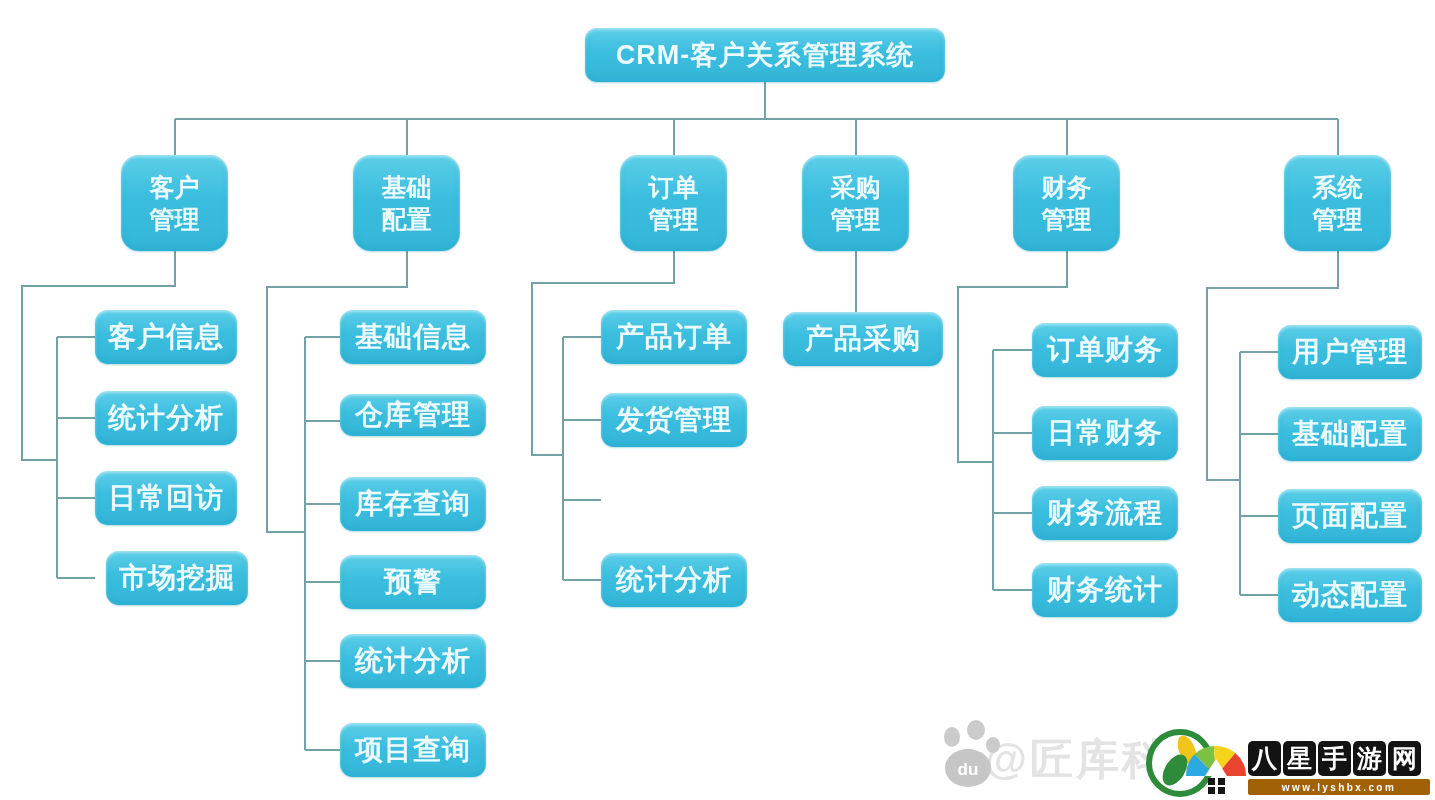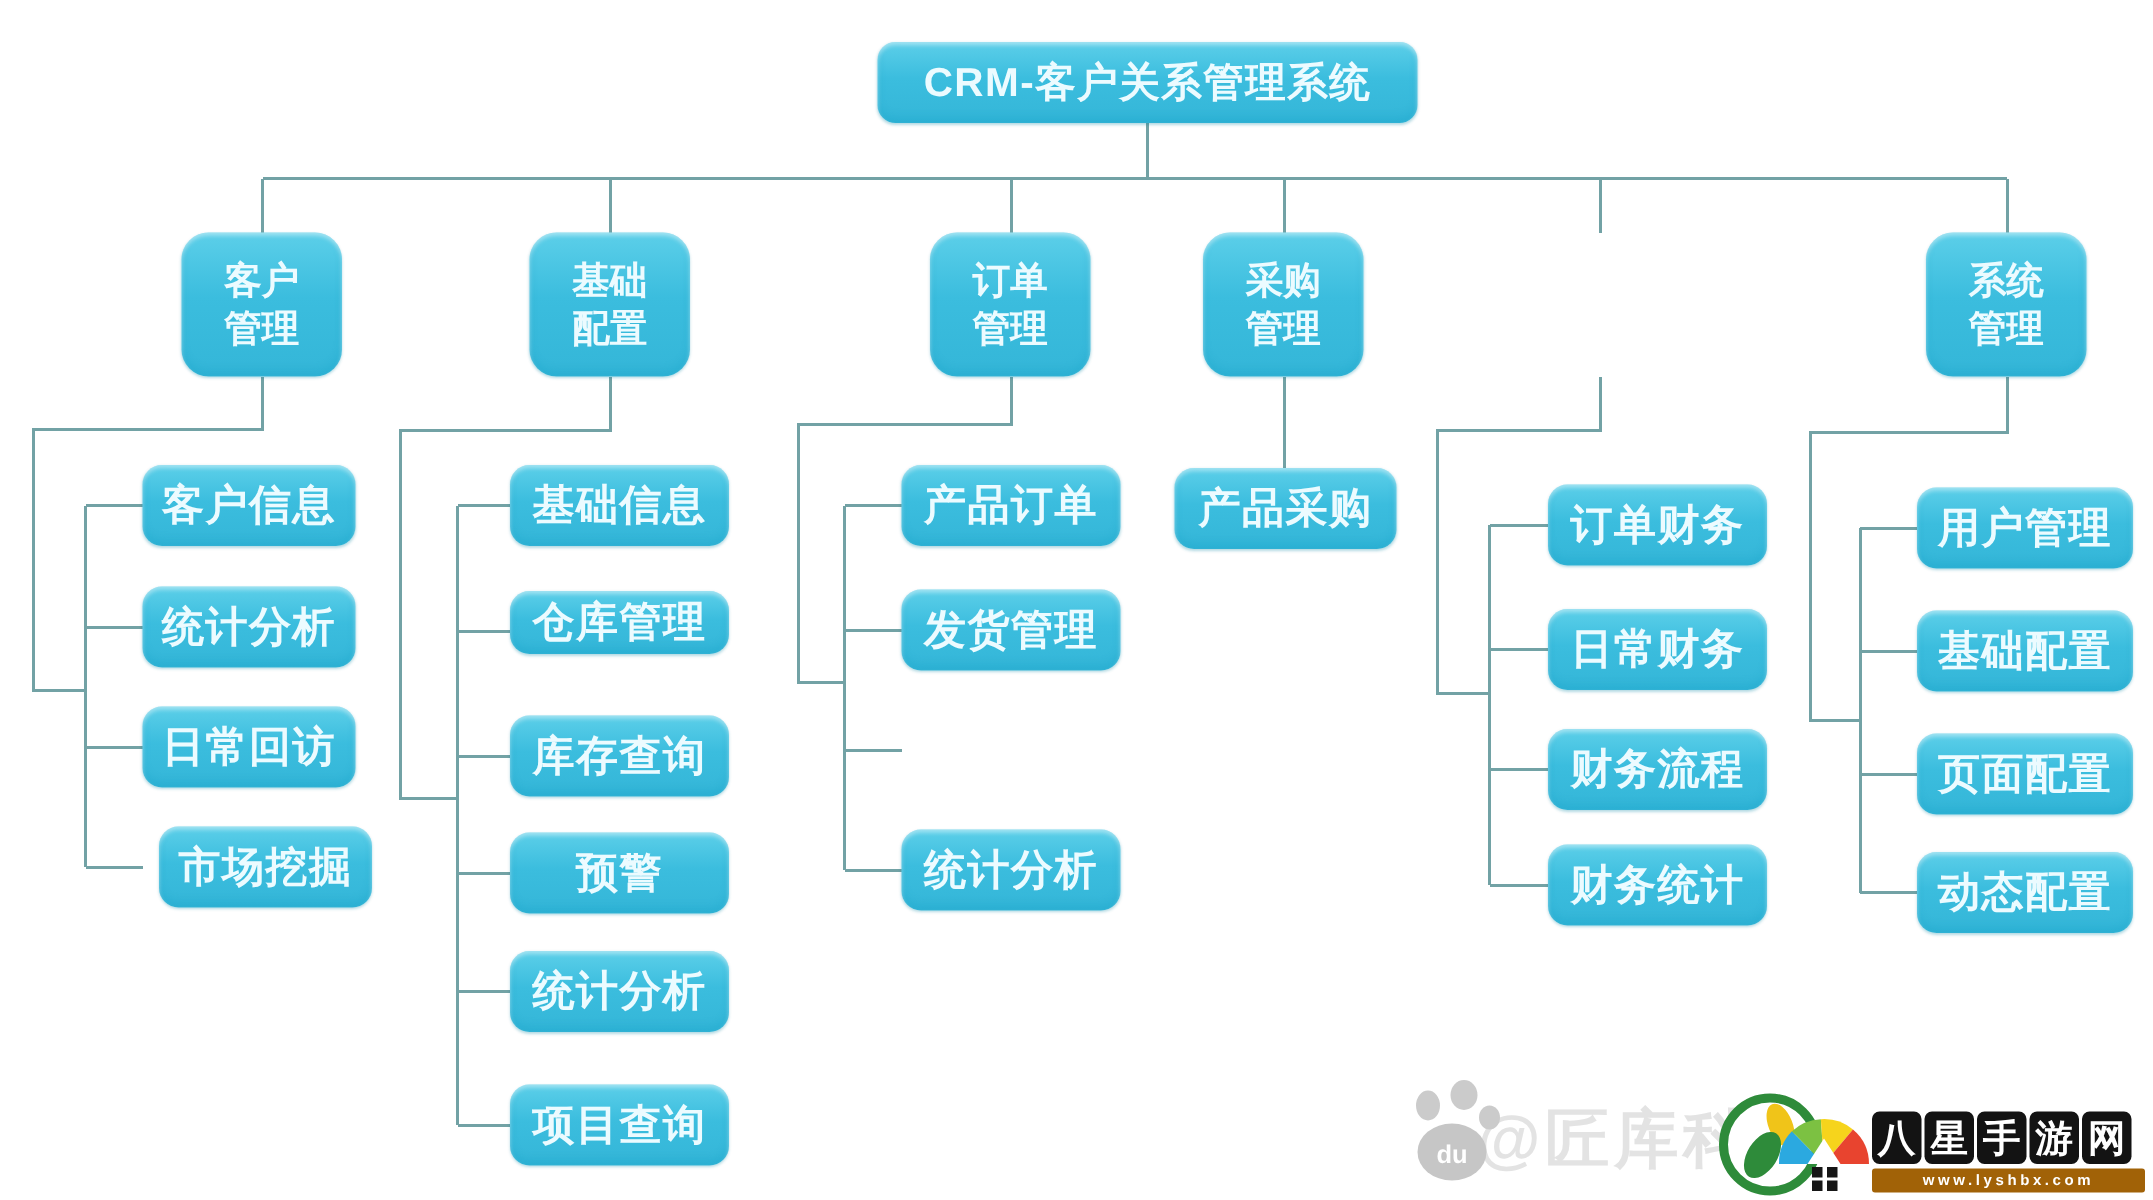--- a/index.html
+++ b/index.html
@@ -70,20 +70,23 @@
   </div>
   <div class="node parent" style="left:353px;top:155px;width:107px;height:96px;">
     <span>基础配置</span>
   </div>
   <div class="node parent" style="left:620px;top:155px;width:107px;height:96px;">
     <span>订单管理</span>
   </div>
   <div class="node parent" style="left:802px;top:155px;width:107px;height:96px;">
     <span>采购管理</span>
   </div>
+  <div class="node parent" style="left:1013px;top:155px;width:107px;height:96px;">
+    <span>财务管理</span>
+  </div>
   <div class="node parent" style="left:1284px;top:155px;width:107px;height:96px;">
     <span>系统管理</span>
   </div>
 
   <div class="node child" style="left:95px;top:310px;width:142px;height:54px;">
     <span>客户信息</span>
   </div>
   <div class="node child" style="left:95px;top:391px;width:142px;height:54px;">
     <span>统计分析</span>
   </div>
@@ -116,21 +119,21 @@
   <div class="node child" style="left:601px;top:310px;width:146px;height:54px;">
     <span>产品订单</span>
   </div>
   <div class="node child" style="left:601px;top:393px;width:146px;height:54px;">
     <span>发货管理</span>
   </div>
   <div class="node child" style="left:601px;top:553px;width:146px;height:54px;">
     <span>统计分析</span>
   </div>
 
-  <div class="node child" style="left:783px;top:312px;width:148px;height:54px;">
+  <div class="node child" style="left:783px;top:312px;width:160px;height:54px;">
     <span>产品采购</span>
   </div>
 
   <div class="node child" style="left:1032px;top:323px;width:146px;height:54px;">
     <span>订单财务</span>
   </div>
   <div class="node child" style="left:1032px;top:406px;width:146px;height:54px;">
     <span>日常财务</span>
   </div>
   <div class="node child" style="left:1032px;top:486px;width:146px;height:54px;">

